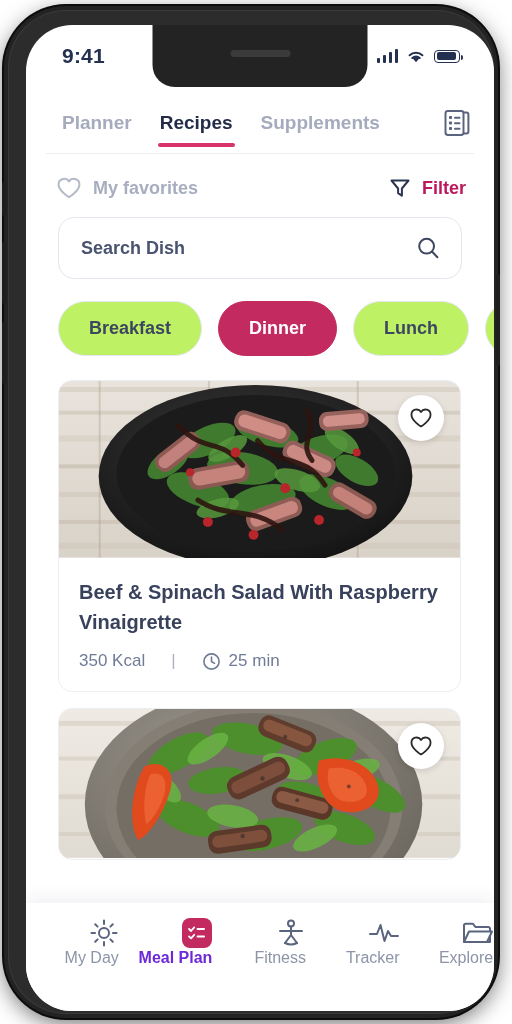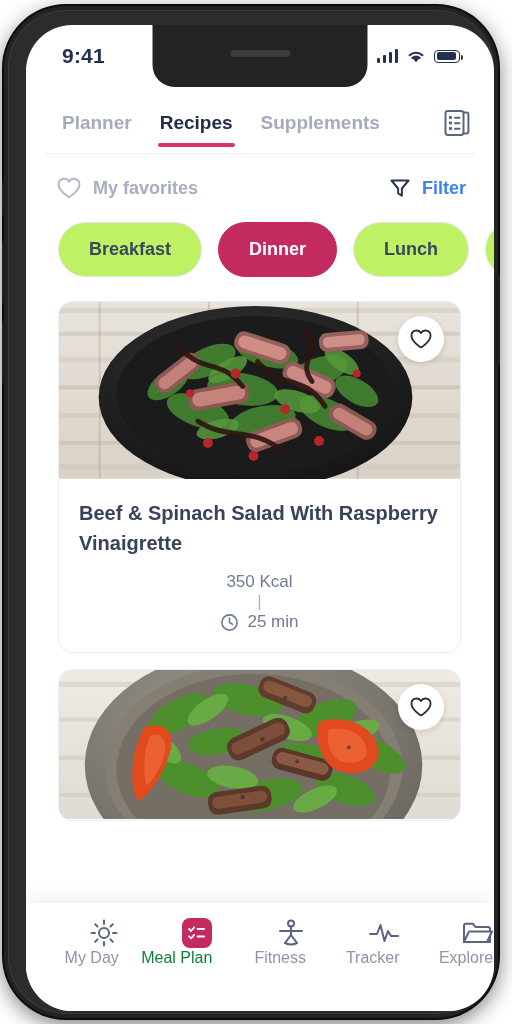--- a/index.html
+++ b/index.html
@@ -95,21 +95,21 @@
   .tabs-divider{ height:1px; background:#eceef3; margin:0 20px; }
 
   
   .favrow{
     display:flex; align-items:center; justify-content:space-between;
     padding:22px 28px 0 30px;
   }
   .fav{ display:flex; align-items:center; gap:11px; }
   .fav-label{ font-size:18px; font-weight:600; color:#a8aec0; }
   .filt{ display:flex; align-items:center; gap:10px; }
-  .filt-label{ font-size:18px; font-weight:700; color:#3b82f6; }
+  .filt-label{ font-size:18px; font-weight:700; color:#be185d; }
 
   
   .search-wrap{ padding:17px 32px 0 32px; }
   .search-box{
     height:62px; border:1.6px solid #e3e6ee; border-radius:16px;
     display:flex; align-items:center; padding:0 20px 0 22px; background:#fff;
   }
   .search-input{
     flex:1; border:none; outline:none; background:transparent;
     font-family:"Liberation Sans", sans-serif;
@@ -144,42 +144,42 @@
     background:#fff; display:flex; align-items:center; justify-content:center;
     box-shadow:0 2px 6px rgba(0,0,0,.12);
   }
   .card-body{ padding:18px 20px 20px 20px; }
   .card-title{
     font-size:20px; font-weight:700; color:#39425c; line-height:1.5;
   }
   .card-meta{
     margin-top:14px; display:flex; align-items:center;
     font-size:17px; color:#6d7governor; color:#6d7governor;
-    color:#707b96; font-weight:500;flex-direction:column;
+    color:#707b96; font-weight:500;
   }
   .meta-sep{ margin:0 26px; color:#aab0c2; }
   .meta-time{ display:flex; align-items:center; gap:8px; }
 
   
   .food{ position:absolute; inset:0; }
 
   
   .bottom-nav{
     position:absolute; left:0; right:0; bottom:0; height:108px;
     background:#fff; display:flex; align-items:flex-start;
     justify-content:space-around; padding-top:14px;
     box-shadow:0 -5px 16px rgba(30,40,70,.07);
     z-index:40;
   }
   .nav-item{
     display:flex; flex-direction:column; align-items:flex-end; 
     width:92px;
   }
   .nav-label{ font-size:16px; font-weight:500; color:#8d94a8; }
-  .nav-item.active .nav-label{ color:#15803d; font-weight:400; }
+  .nav-item.active .nav-label{ color:#6d28d9; font-weight:700; }
   .nav-icon{ height:32px; display:flex; align-items:center; justify-content:center; }
   .mealplan-sq{
     width:30px; height:30px; border-radius:8px; background:#c32a5f;
     display:flex; align-items:center; justify-content:center;
   }
 </style>
 </head>
 <body>
 
 <div class="phone-frame">
@@ -242,20 +242,29 @@
         <span class="fav-label">My favorites</span>
       </div>
       <div class="filt">
         <svg width="24" height="24" viewBox="0 0 24 24">
           <path d="M3.5 4.5h17l-6.6 8v7.2l-3.8-2.6v-4.6Z" fill="none" stroke="#2d3650" stroke-width="2" stroke-linejoin="round"></path>
         </svg>
         <span class="filt-label">Filter</span>
       </div>
     </div>
 
+    <div class="search-wrap">
+      <div class="search-box">
+        <input class="search-input" type="text" placeholder="Search Dish" style="">
+        <svg width="26" height="26" viewBox="0 0 26 26">
+          <circle cx="11.6" cy="11.2" r="7.4" fill="none" stroke="#3d4660" stroke-width="2"></circle>
+          <line x1="17.2" y1="16.8" x2="22.4" y2="22.2" stroke="#3d4660" stroke-width="2" stroke-linecap="round"></line>
+        </svg>
+      </div>
+    </div>
 
     <div class="chips">
       <div class="chip">Breakfast</div>
       <div class="chip active">Dinner</div>
       <div class="chip">Lunch</div>
       <div class="chip" style="min-width:90px;"></div>
     </div>
 
     <div class="cards">
 

